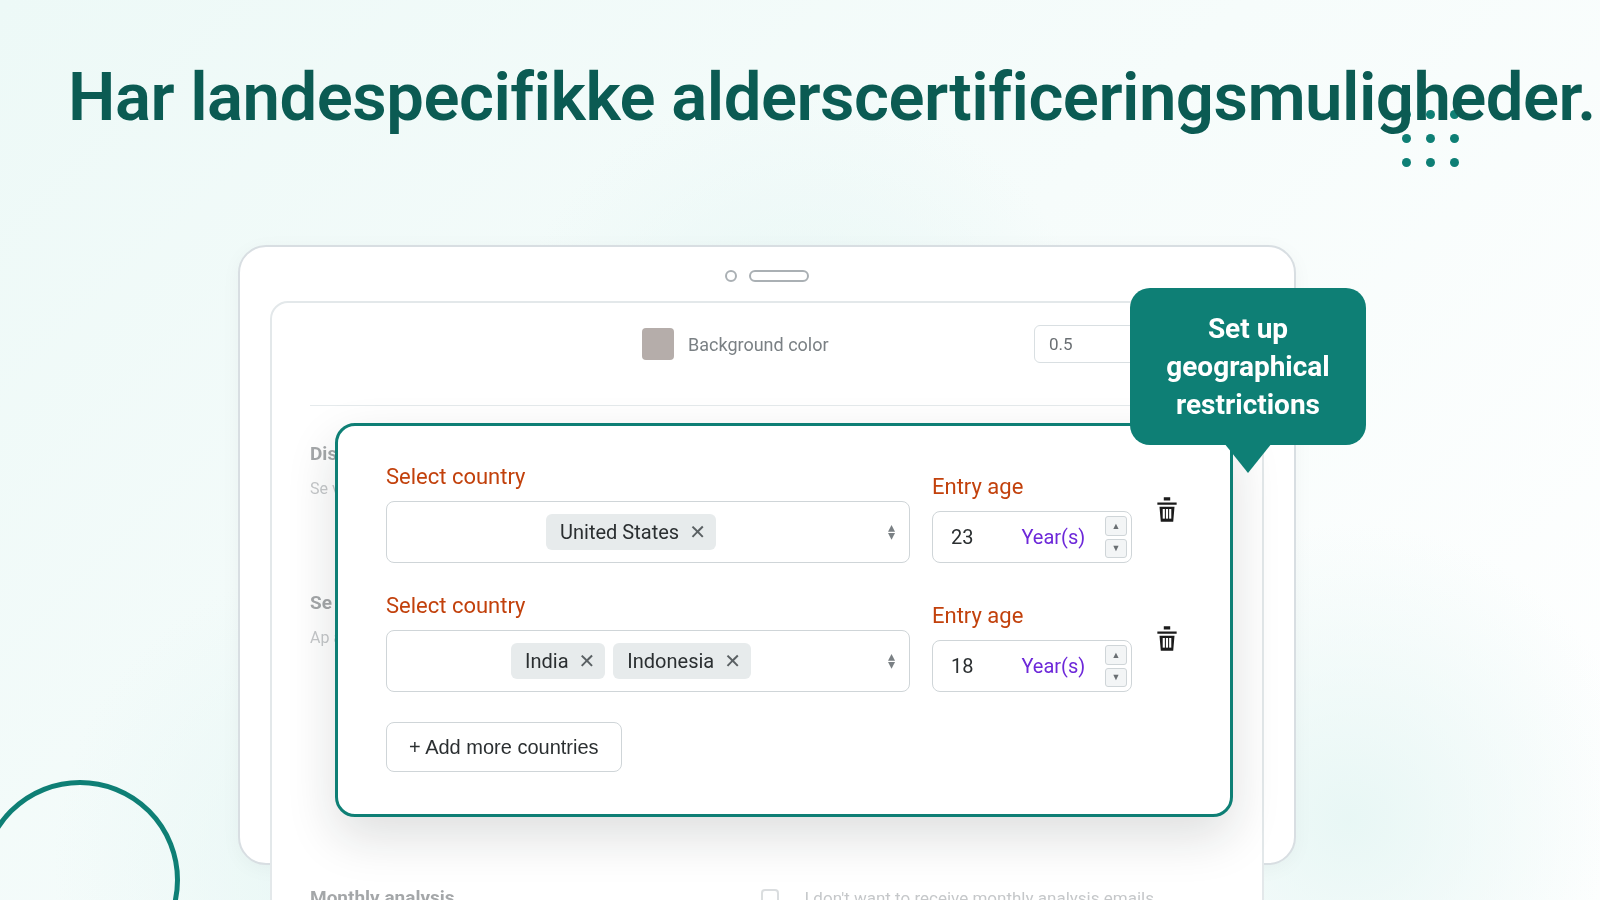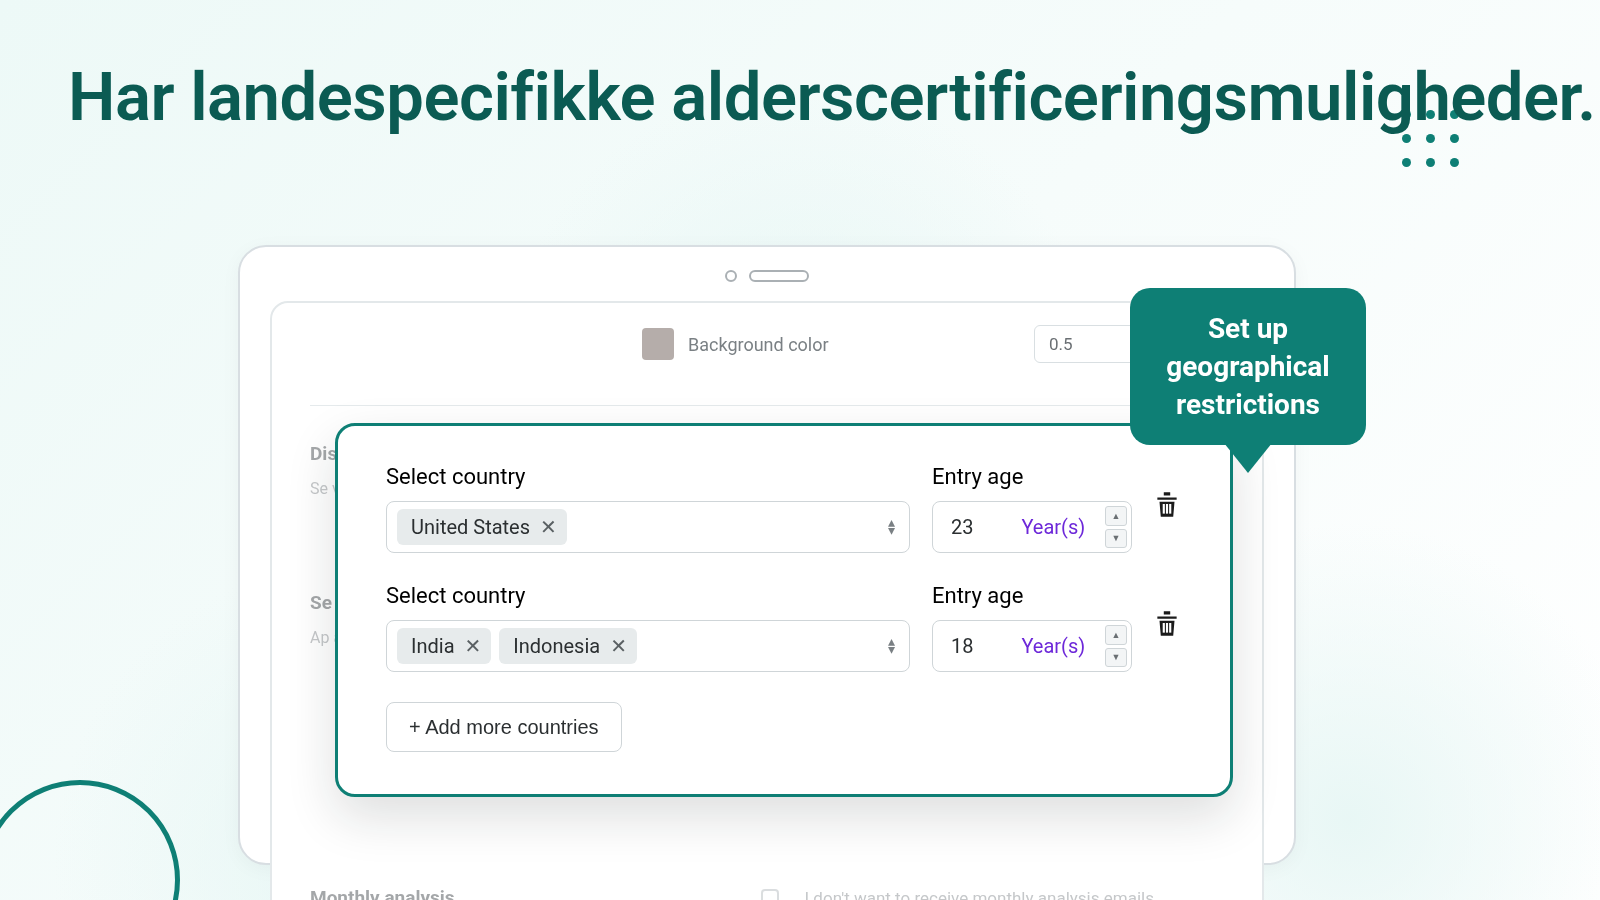--- a/index.html
+++ b/index.html
@@ -39,23 +39,23 @@
   .monthly-row { position: absolute; bottom: 12px; left: 38px; right: 38px; display:flex; align-items:center; gap: 26px; opacity:0.5; }
   .monthly-row .lab { font-weight:700; color:#4c5155; font-size:19px; }
   .monthly-row .chk { width:18px; height:18px; border:2px solid #b7bdc0; border-radius:4px; margin-left: 280px; }
   .monthly-row .txt { color:#8c9195; font-size:17px; }
 
   
   .card { position:absolute; top: 423px; left: 335px; width: 898px; background:#fff; border:3px solid #0e7f75; border-radius:20px; padding: 38px 48px 42px 48px; box-shadow: 0 20px 50px rgba(20,30,30,0.14); }
   .row { display:flex; align-items:flex-end; gap: 22px; margin-bottom: 30px; }
   .col-country { flex: 1; }
   .col-age { width: 200px; }
-  .field-label { font-size: 22px; color:#000000; margin-bottom: 12px; }
-
-  .select-box { position:relative; height: 52px; border:1.5px solid #cfd5d8; border-radius:8px; display:flex; align-items:center; padding: 0 44px 0 10px; gap:8px; flex-wrap:wrap; }
+  .field-label { font-size: 22px; color:#c2410c; margin-bottom: 12px; }
+
+  .select-box { position:relative; height: 62px; border:1.5px solid #cfd5d8; border-radius:8px; display:flex; align-items:center; padding: 0 44px 0 10px; gap:8px; flex-wrap:wrap;justify-content:center; }
   .chip { background:#e7ebec; border-radius:6px; padding: 6px 10px 6px 14px; display:flex; align-items:center; gap:10px; font-size:20px; color:#2b2f31; }
   .chip .x { font-size:20px; color:#5a6063; line-height:1; }
   .caret { position:absolute; right:14px; top:50%; transform:translateY(-50%); font-size:14px; color:#7a8084; display:flex; flex-direction:column; line-height:0.55; }
 
   .age-box { position:relative; height:52px; border:1.5px solid #cfd5d8; border-radius:8px; display:flex; align-items:center; padding: 0 34px 0 18px; gap: 48px; font-size:20px; color:#2b2f31; }
   .age-box .unit { color:#6d28d9; }
   .spin { position:absolute; right:4px; top:4px; bottom:4px; width:22px; display:flex; flex-direction:column; gap:3px; }
   .spin button { flex:1; border:1px solid #cfd5d8; background:#f3f5f6; border-radius:3px; font-size:9px; color:#6a6f73; display:flex; align-items:center; justify-content:center; padding:0; }
 
   .trash { width:28px; color:#1b1b1b; align-self:center; margin-bottom: 6px; }

